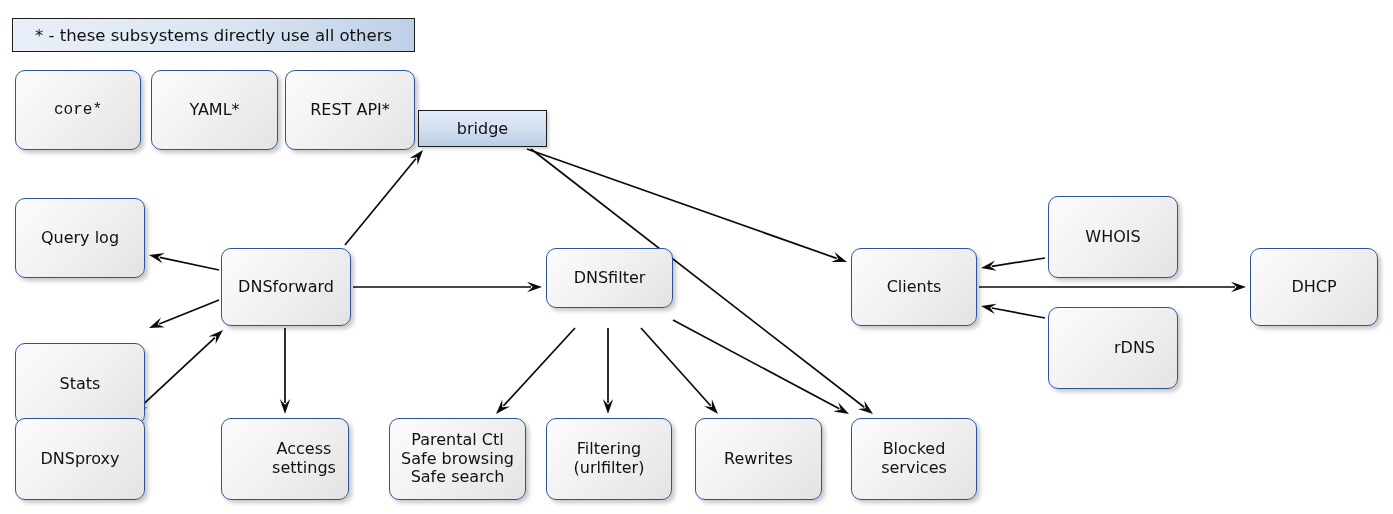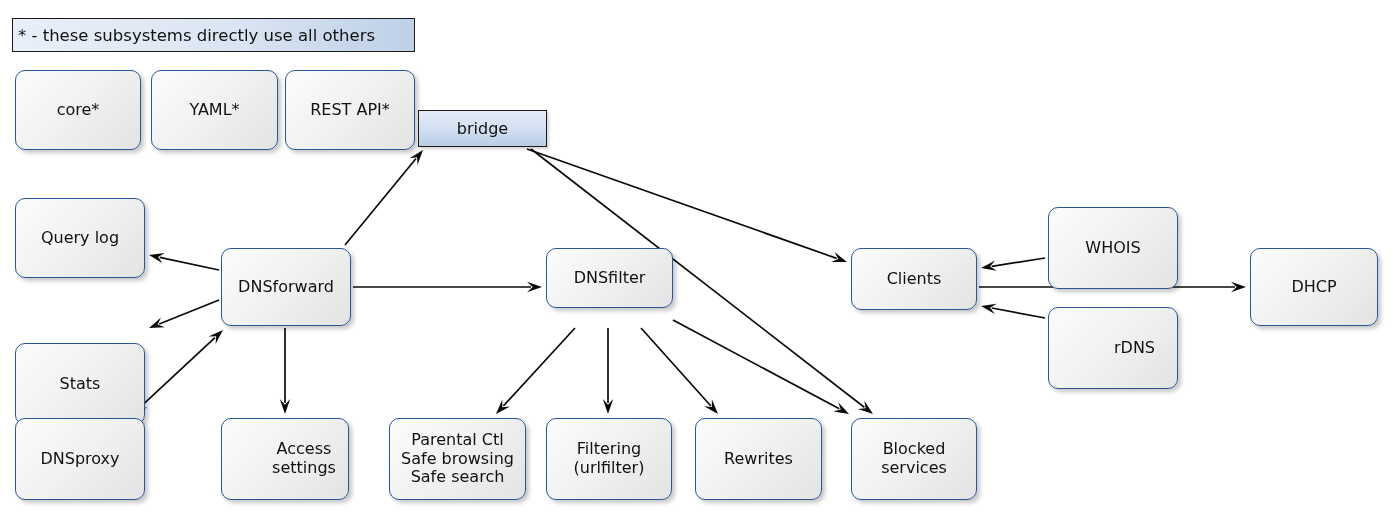--- a/index.html
+++ b/index.html
@@ -37,21 +37,21 @@
   .note {
     position: absolute;
     box-sizing: border-box;
     display: flex;
     align-items: center;
     border: 1.4px solid #1b1b1b;
     border-radius: 0;
     background: linear-gradient(to right, #e9eff8 0%, #dbe5f2 55%, #bed0e8 100%);
     color: #111111;
     font-size: 16.5px;
-    padding-left: 5px;
+    padding-left: 22px;
     z-index: 3;
   }
   .bridge {
     position: absolute;
     box-sizing: border-box;
     display: flex;
     align-items: center;
     justify-content: center;
     border: 1.4px solid #1b1b1b;
     border-radius: 0;
@@ -142,39 +142,39 @@
         <line x1="979" y1="287" x2="1235" y2="287" class="edge-line"></line>
         <polygon points="1246.00,287.00 1231.00,292.20 1236.70,287.00 1231.00,281.80" class="arrow-head"></polygon>
       </g>
     </svg>
 
   <div class="note" style="left:12px; top:18px; width:403px; height:34px;">
     <span>* - these subsystems directly use all others</span>
   </div>
 
   <div id="node-layer">
-      <div class="node" style="left: 15px; top: 70px; width: 126px; height: 80px;"><span>core*</span></div>
+      <div class="node" style="left: 15px; top: 70px; width: 126px; height: 80px; font-family: Liberation Mono, monospace;"><span>core*</span></div>
       <div class="node" style="left: 151px; top: 70px; width: 127px; height: 80px;"><span>YAML*</span></div>
       <div class="node" style="left: 285px; top: 70px; width: 130px; height: 80px;"><span>REST API*</span></div>
       <div class="bridge" style="left: 418px; top: 110px; width: 129px; height: 37px;">
         <span>bridge</span>
       </div>
       <div class="node" style="left: 15px; top: 198px; width: 130px; height: 80px;"><span>Query log</span></div>
       <div class="node" style="left: 15px; top: 307px; width: 130px; height: 82px; margin-top: 36px;"><span>Stats</span></div>
       <div class="node" style="left: 15px; top: 418px; width: 130px; height: 82px;"><span>DNSproxy</span></div>
       <div class="node" style="left: 221px; top: 248px; width: 130px; height: 78px;"><span>DNSforward</span></div>
       <div class="node" style="left: 221px; top: 418px; width: 128px; height: 82px; padding-left: 38px;"><span>Access
 settings</span></div>
       <div class="node" style="left: 546px; top: 248px; width: 127px; height: 60px;"><span>DNSfilter</span></div>
       <div class="node" style="left: 389px; top: 418px; width: 137px; height: 82px;"><span>Parental Ctl
 Safe browsing
 Safe search</span></div>
       <div class="node" style="left: 546px; top: 418px; width: 126px; height: 82px;"><span>Filtering
 (urlfilter)</span></div>
       <div class="node" style="left: 695px; top: 418px; width: 127px; height: 82px;"><span>Rewrites</span></div>
       <div class="node" style="left: 851px; top: 418px; width: 126px; height: 82px;"><span>Blocked
 services</span></div>
-      <div class="node" style="left: 851px; top: 248px; width: 126px; height: 62px;"><span>Clients</span></div>
-      <div class="node" style="left: 1048px; top: 196px; width: 130px; height: 82px; margin-top: 11px;"><span>WHOIS</span></div>
+      <div class="node" style="left: 851px; top: 248px; width: 126px; height: 78px;"><span>Clients</span></div>
+      <div class="node" style="left: 1048px; top: 196px; width: 130px; height: 82px;"><span>WHOIS</span></div>
       <div class="node" style="left: 1048px; top: 307px; width: 130px; height: 82px; padding-left: 43px;"><span>rDNS</span></div>
       <div class="node" style="left: 1250px; top: 248px; width: 128px; height: 78px;"><span>DHCP</span></div>
     </div>
 </div>
 
 </body></html>

